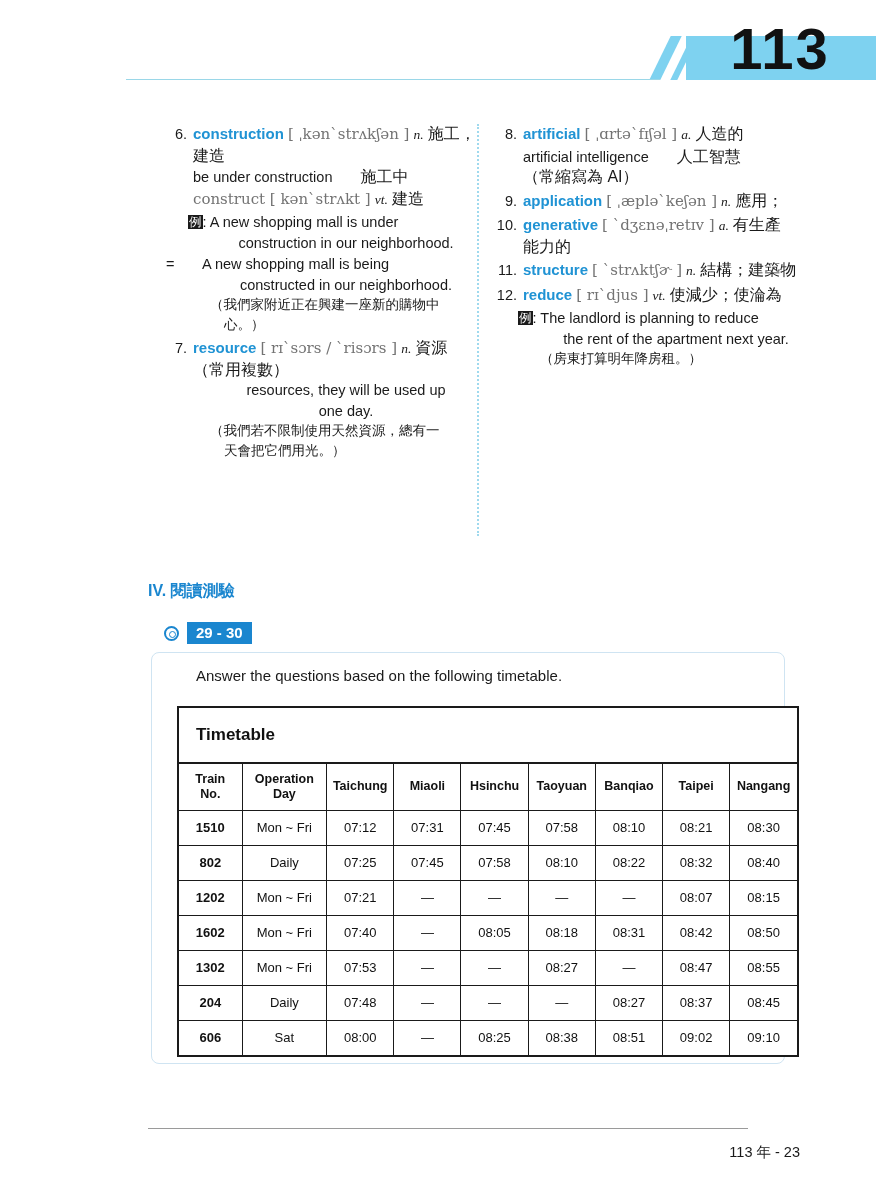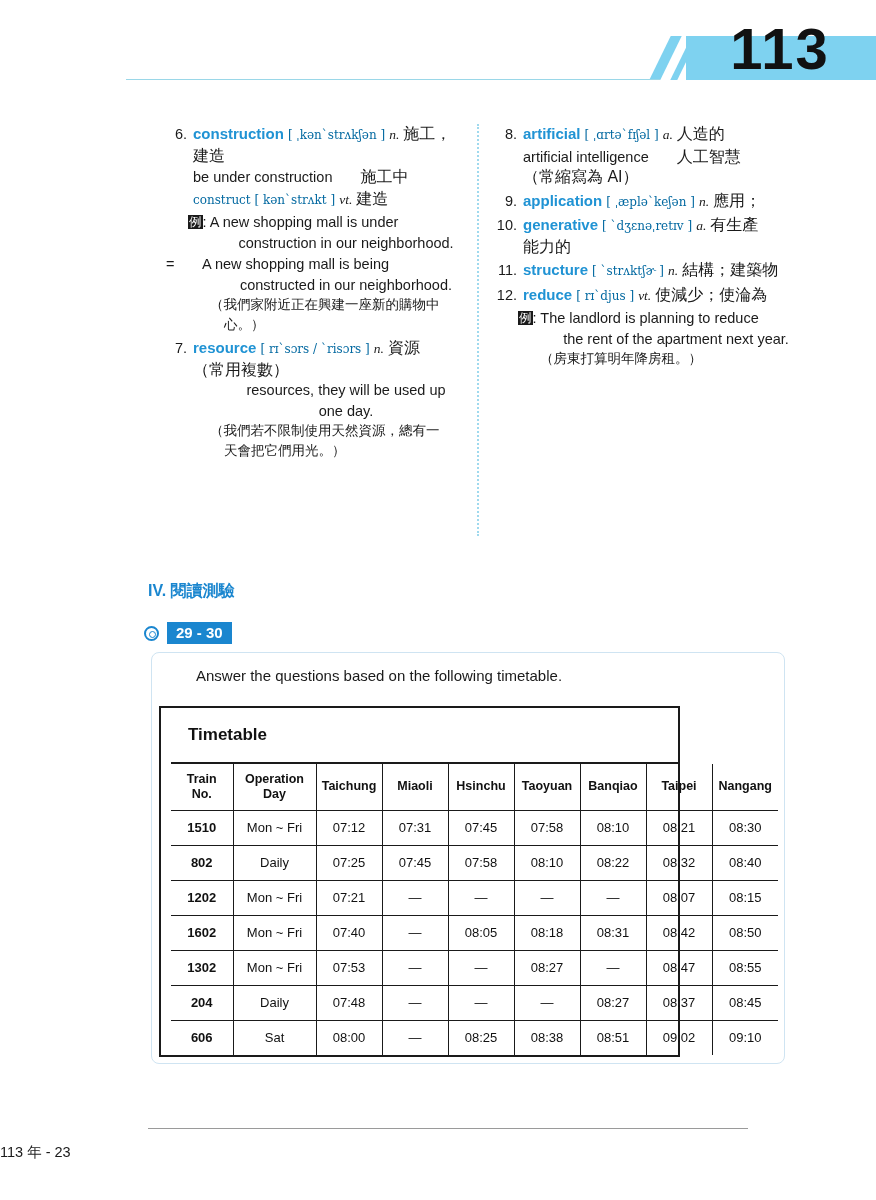--- a/index.html
+++ b/index.html
@@ -121,22 +121,22 @@
     text-indent: 0;
   }
   .word {
     color: #2093d4;
     font-weight: bold;
     font-size: 15px;
     margin-top: 28px;
   }
   .phon {
     font-family: "DejaVu Serif", serif;
-    font-size: 12px;
-    color: #0369a1;
+    font-size: 15px;
+    color: #737373;
   }
   .pos {
     font-family: "Liberation Serif", serif;
     font-style: italic;
     font-size: 13.5px;
   }
   .zh { font-size: 16px; }
 
   .sub {
     display: block;
@@ -188,21 +188,21 @@
     position: absolute;
     top: 581px;
     left: 148px;
     font-size: 16px;
     font-weight: bold;
     color: #1a86cf;
   }
   .qline {
     position: absolute;
     top: 622px;
-    left: 144px;
+    left: 164px;
     display: flex;
     align-items: center;
     gap: 8px;
   }
   .bullet-icon {
     width: 15px;
     height: 15px;
     border: 2px solid #1a86cf;
     border-radius: 50%;
     position: relative;
@@ -240,25 +240,24 @@
     top: 14px;
     left: 44px;
     font-size: 15px;
     color: #1a1a1a;
   }
 
   
   .tt-wrap {
     position: absolute;
     top: 53px;
-    left: 7px;
-    width: 521px;
+    left: 25px;
+    width: 622px;
     border: 2.5px solid #1a1a1a;
     background: #ffffff;
-    padding-left: 10px;
   }
   .tt-title {
     font-size: 17px;
     font-weight: bold;
     padding: 17px 0 17px 17px;
     border-bottom: 2.5px solid #1a1a1a;
     color: #111111;
   }
   table.tt {
     border-collapse: collapse;
@@ -301,21 +300,21 @@
     left: 148px;
     width: 600px;
     height: 1px;
     background: #9a9a9a;
   }
   .footer-text {
     position: absolute;
     top: 1143px;
     left: 0;
     width: 800px;
-    text-align: left;
+    text-align: right;
     font-size: 14.5px;
     color: #1a1a1a;
   }
 </style>
 </head>
 <body>
 
 <div class="page">
 
   <div class="header">

